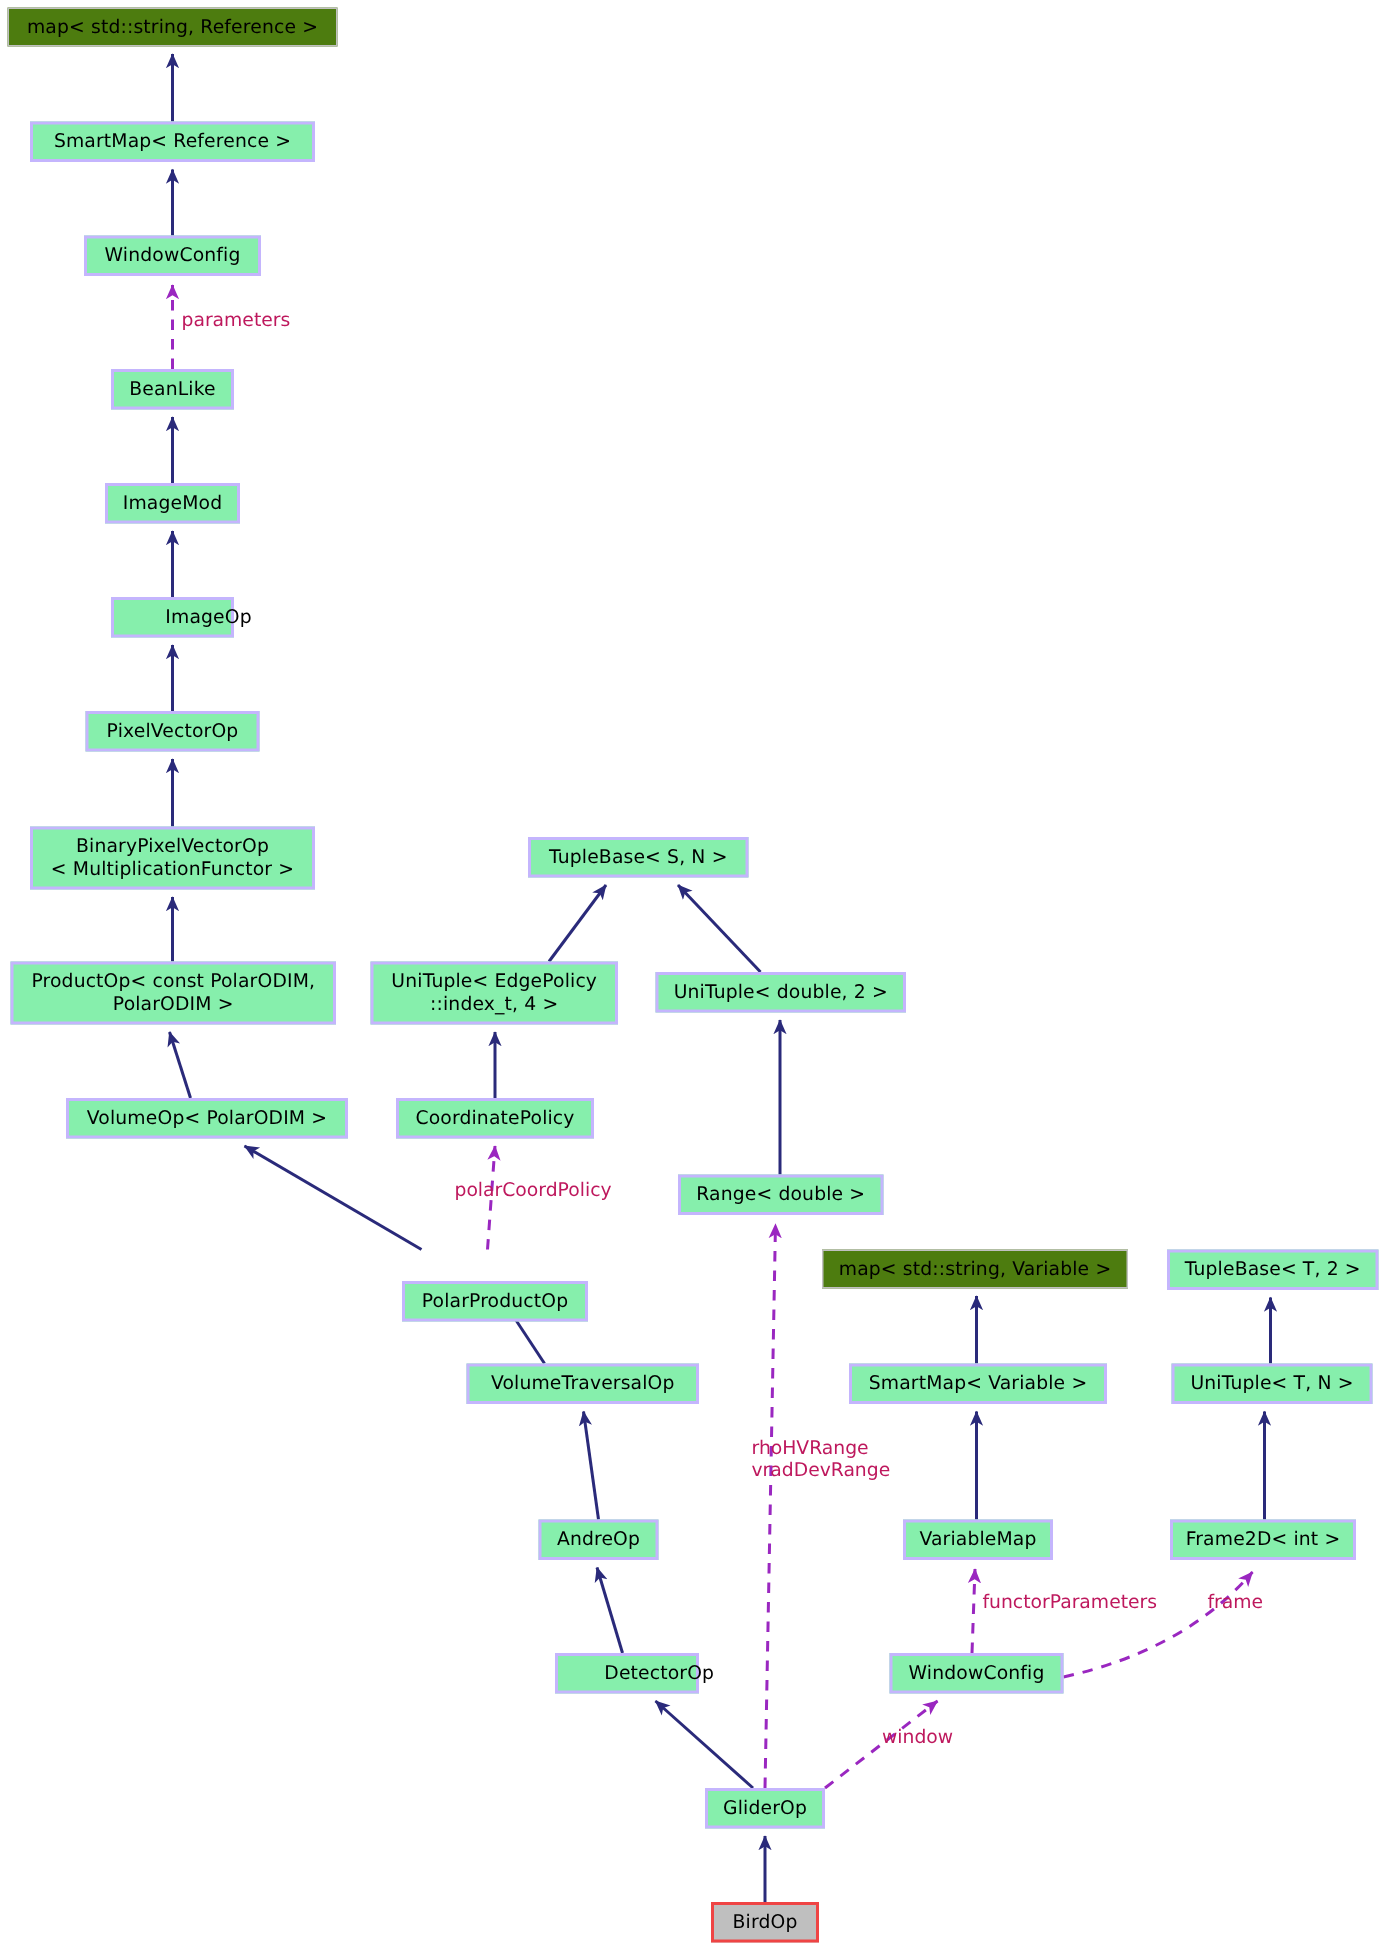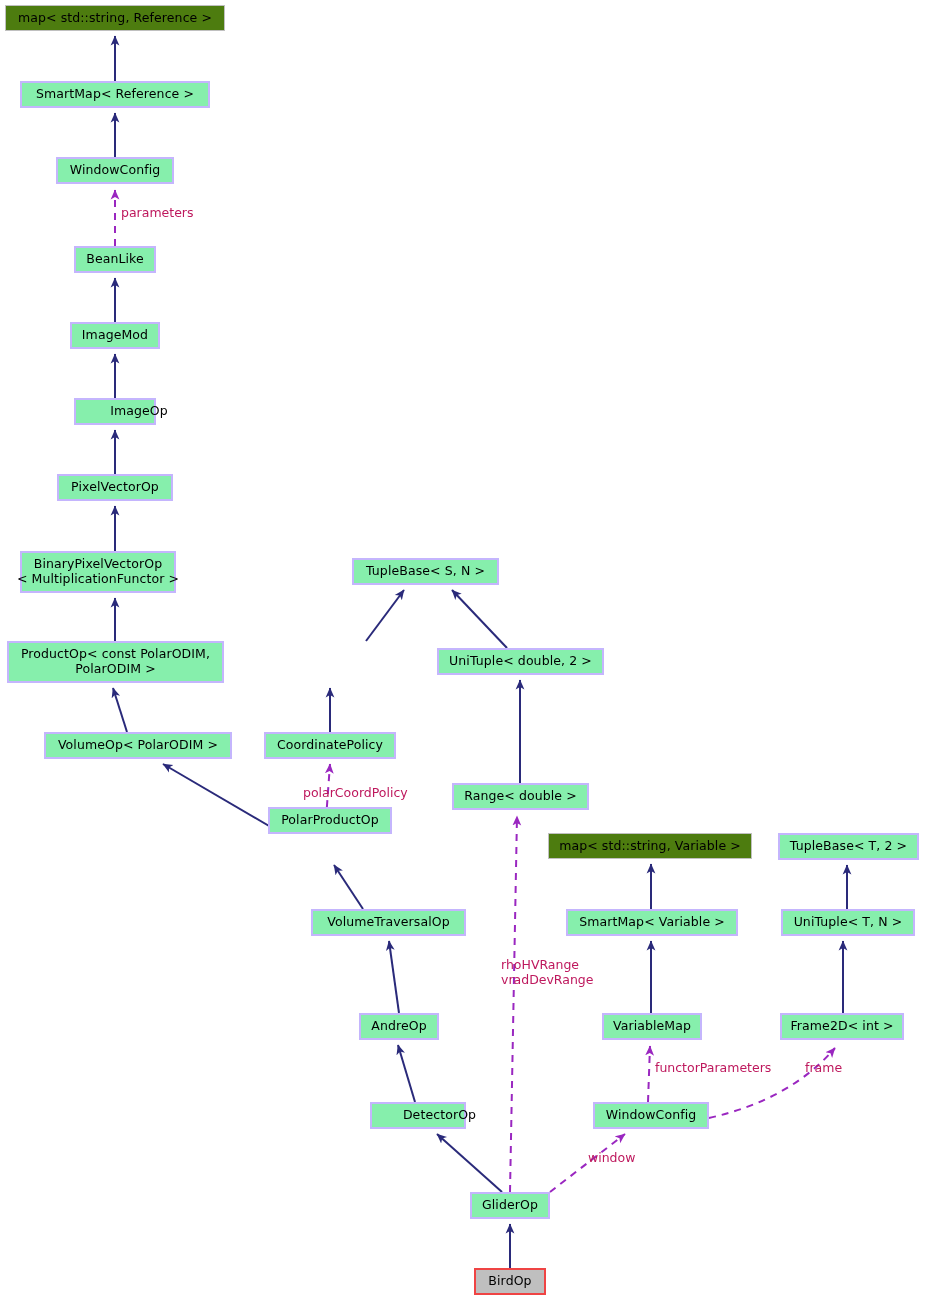--- a/index.html
+++ b/index.html
@@ -102,31 +102,33 @@
     </g>
   </svg>
 
   <div class="node external" style="left:5px;top:5px;width:220px;height:26px;">map&lt; std::string, Reference &gt;</div>
   <div class="node" style="left:20px;top:81px;width:190px;height:27px;">SmartMap&lt; Reference &gt;</div>
   <div class="node" style="left:56px;top:157px;width:118px;height:27px;">WindowConfig</div>
   <div class="node" style="left:74px;top:246px;width:82px;height:27px;">BeanLike</div>
   <div class="node" style="left:70px;top:322px;width:90px;height:27px;">ImageMod</div>
   <div class="node" style="left:74px;top:398px;width:82px;height:27px;padding-left:48px;">ImageOp</div>
   <div class="node" style="left:57px;top:474px;width:116px;height:27px;">PixelVectorOp</div>
-  <div class="node" style="left:20px;top:551px;width:156px;height:42px;">BinaryPixelVectorOp
+  <div class="node" style="left:20px;top:551px;width:190px;height:42px;">BinaryPixelVectorOp
 &lt; MultiplicationFunctor &gt;</div>
   <div class="node" style="left:7px;top:641px;width:217px;height:42px;">ProductOp&lt; const PolarODIM,
 PolarODIM &gt;</div>
   <div class="node" style="left:44px;top:732px;width:188px;height:27px;">VolumeOp&lt; PolarODIM &gt;</div>
 
   <div class="node" style="left:352px;top:558px;width:147px;height:27px;">TupleBase&lt; S, N &gt;</div>
+  <div class="node" style="left:247px;top:641px;width:165px;height:42px;">UniTuple&lt; EdgePolicy
+::index_t, 4 &gt;</div>
   <div class="node" style="left:437px;top:648px;width:167px;height:27px;">UniTuple&lt; double, 2 &gt;</div>
   <div class="node" style="left:264px;top:732px;width:132px;height:27px;">CoordinatePolicy</div>
   <div class="node" style="left:452px;top:783px;width:137px;height:27px;">Range&lt; double &gt;</div>
-  <div class="node" style="left:268px;top:807px;width:124px;height:27px;">PolarProductOp</div>
+  <div class="node" style="left:268px;top:854px;width:124px;height:27px;">PolarProductOp</div>
   <div class="node" style="left:311px;top:909px;width:155px;height:27px;">VolumeTraversalOp</div>
   <div class="node" style="left:359px;top:1013px;width:80px;height:27px;">AndreOp</div>
   <div class="node" style="left:370px;top:1102px;width:96px;height:27px;padding-left:43px;">DetectorOp</div>
   <div class="node" style="left:470px;top:1192px;width:80px;height:27px;">GliderOp</div>
   <div class="node highlight" style="left:474px;top:1268px;width:72px;height:27px;">BirdOp</div>
 
   <div class="node external" style="left:548px;top:833px;width:204px;height:26px;">map&lt; std::string, Variable &gt;</div>
   <div class="node" style="left:566px;top:909px;width:172px;height:27px;">SmartMap&lt; Variable &gt;</div>
   <div class="node" style="left:602px;top:1013px;width:100px;height:27px;text-align:center;">VariableMap</div>
   <div class="node" style="left:593px;top:1102px;width:116px;height:27px;">WindowConfig</div>

